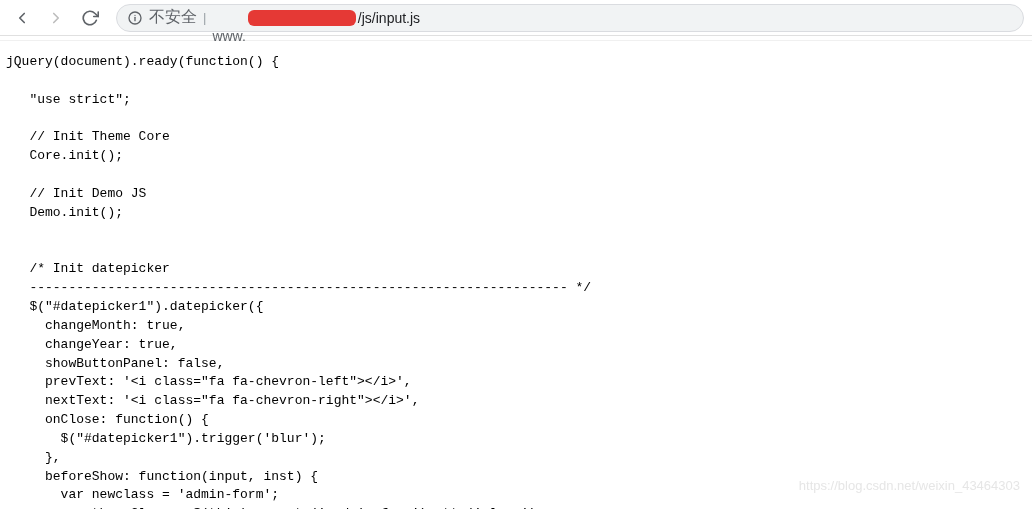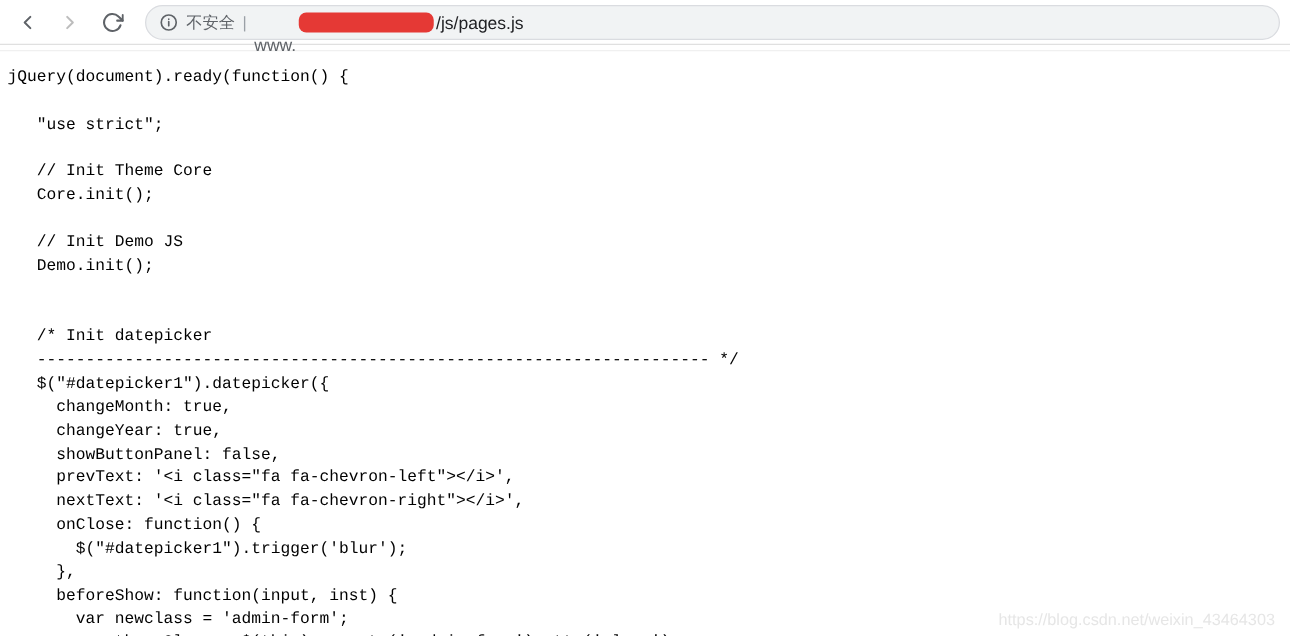--- a/index.html
+++ b/index.html
@@ -4,28 +4,28 @@
   <style>
     * { margin: 0; padding: 0; box-sizing: border-box; }
     body { font-family: -apple-system, BlinkMacSystemFont, "Segoe UI", sans-serif; background: #fff; width: 1032px; height: 509px; overflow: hidden; position: relative; }
     .toolbar { height: 36px; display: flex; align-items: center; padding: 0 8px; gap: 6px; border-bottom: 1px solid #e0e0e0; background: #fff; }
     .nav-icon { width: 28px; height: 28px; display: flex; align-items: center; justify-content: center; color: #5f6368; border-radius: 50%; cursor: pointer; }
     .nav-icon.disabled { color: #bdbdbd; cursor: default; }
     .nav-icon svg { width: 18px; height: 18px; }
     .address-bar { flex: 1; height: 28px; border: 1px solid #dadce0; border-radius: 14px; display: flex; align-items: center; padding: 0 10px; gap: 6px; background: #f1f3f4; margin-left: 6px; }
     .info-icon { width: 16px; height: 16px; display: flex; align-items: center; justify-content: center; color: #5f6368; }
     .info-icon svg { width: 16px; height: 16px; }
-    .security-label { color: #5f6368; font-size: 13px; white-space: nowrap; }
+    .security-label { color: #5f6368; font-size: 16px; white-space: nowrap; }
     .divider { color: #9aa0a6; font-size: 13px; }
     .url-segment { font-size: 14px; color: #202124; display: flex; align-items: center; }
     .url-prefix { color: #5f6368; margin-top: 36px; }
     .redacted { display: inline-block; width: 108px; height: 16px; background: #e53935; border-radius: 6px; margin: 0 2px; }
     .content { padding: 12px 0 0 0; background: #fff; border-top: 1px solid #f0f0f0; margin-top: 4px; }
     pre.code { font-family: "SimSun", "Courier New", monospace; font-size: 13px; line-height: 1.45; color: #000; white-space: pre; padding-left: 6px; }
-    .watermark { position: absolute; right: 12px; bottom: 6px; color: #e6e6e6; font-size: 13px; font-family: Arial, sans-serif; pointer-events: none; }
+    .watermark { position: absolute; right: 12px; bottom: 16px; color: #e6e6e6; font-size: 13px; font-family: Arial, sans-serif; pointer-events: none; }
   </style>
 </head>
 <body>
 
 <div class="toolbar">
   <div class="nav-icon">
     <svg viewBox="0 0 24 24" fill="none" stroke="currentColor" stroke-width="2.2" stroke-linecap="round" stroke-linejoin="round">
         <polyline points="15 18 9 12 15 6"></polyline>
       </svg>
   </div>
@@ -46,21 +46,21 @@
           <circle cx="12" cy="12" r="9"></circle>
           <line x1="12" y1="8" x2="12" y2="8"></line>
           <line x1="12" y1="11" x2="12" y2="16"></line>
         </svg>
     </span>
     <span class="security-label">不安全</span>
     <span class="divider">|</span>
     <span class="url-segment">
       <span class="url-prefix">www.</span>
       <span class="redacted"></span>
-      <span>/js/pages.js</span>
+      <span>/js/input.js</span>
     </span>
   </div>
 </div>
 
 <div class="content">
   <pre class="code">jQuery(document).ready(function() {
 
    "use strict";
 
    // Init Theme Core

